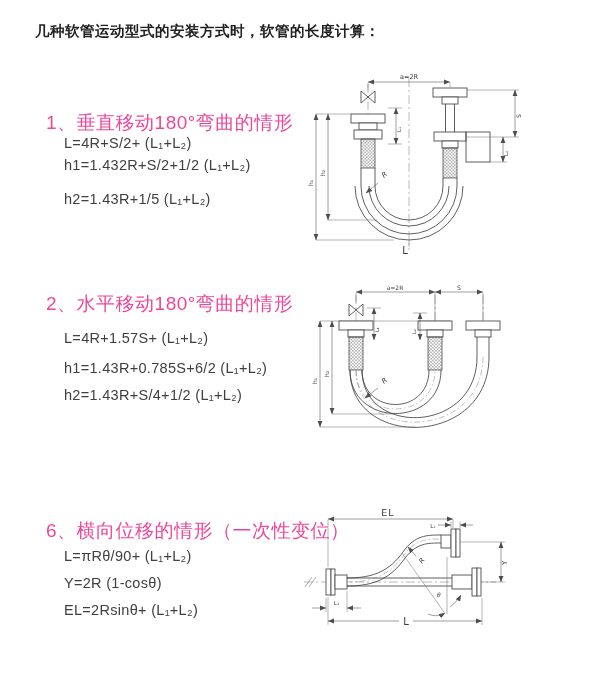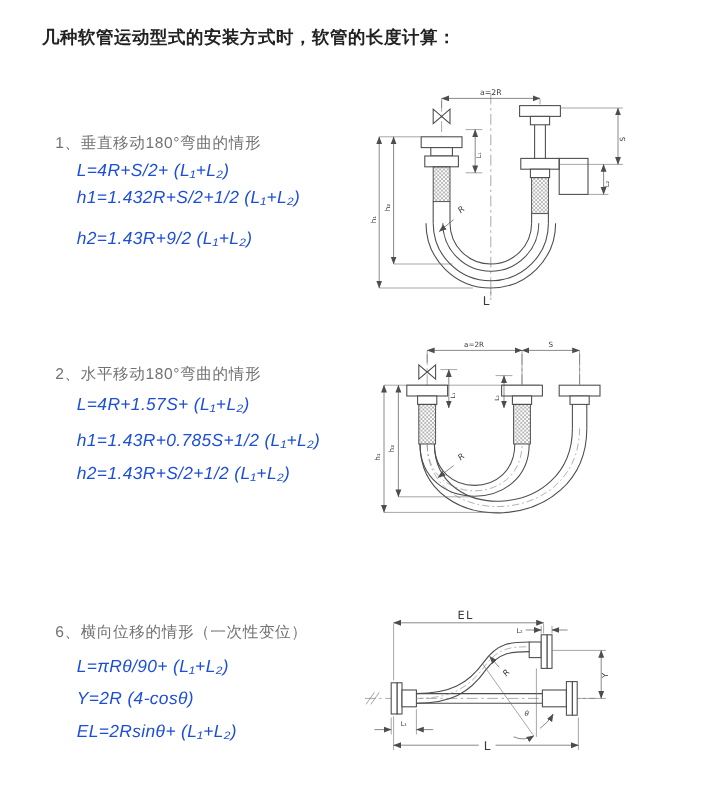--- a/index.html
+++ b/index.html
@@ -2,51 +2,51 @@
 <html><head>
 <meta charset="utf-8">
 <style>
   html,body{margin:0;padding:0;background:#fff;}
   body{
     position:relative;width:600px;height:675px;overflow:hidden;
     font-family:"Liberation Sans","DejaVu Sans",sans-serif;color:#1e1e1e;
   }
   .abs{position:absolute;text-align:center;}
   .title{left:35px;top:22px;font-size:14.5px;font-weight:bold;letter-spacing:.5px;color:#222;}
-  .sec-heading{font-size:13px;color:#737373;letter-spacing:.5px;}
-  .formula{font-size:14.5px;color:#1d4ed8;letter-spacing:.3px;font-style:italic;}
+  .sec-heading{font-size:19px;color:#ec4899;letter-spacing:.5px;}
+  .formula{font-size:14.5px;color:#404040;letter-spacing:.3px;}
   svg.diag{position:absolute;}
   svg text{fill:#3a3a3a;font-family:"DejaVu Sans","Liberation Sans",sans-serif;}
   .dw{stroke:#4d4d4d;stroke-width:.9;fill:none;}
   .dwf{stroke:#4d4d4d;stroke-width:.9;fill:#fff;}
   .braid{stroke:#4d4d4d;stroke-width:.8;}
   .dim{stroke:#4d4d4d;stroke-width:.55;fill:none;}
   .ext{stroke:#6a6a6a;stroke-width:.5;fill:none;}
   .cl{stroke:#8a8a8a;stroke-width:.6;fill:none;stroke-dasharray:9 3 2 3;}
   .cld{stroke:#8a8a8a;stroke-width:.55;fill:none;stroke-dasharray:6 2.5 1.5 2.5;}
   .it{font-style:italic;}
 </style>
 </head>
 <body>
 
 <div class="abs title">几种软管运动型式的安装方式时，软管的长度计算：</div>
 
 <div class="abs sec-heading" style="left:46px;top:110px">1、垂直移动180°弯曲的情形</div>
 <div class="abs formula" style="left:64px;top:135px">L=4R+S/2+ (L₁+L₂)</div>
 <div class="abs formula" style="left:64px;top:157px">h1=1.432R+S/2+1/2 (L₁+L₂)</div>
-<div class="abs formula" style="left:64px;top:191px">h2=1.43R+9/2 (L₁+L₂)</div>
-
-<div class="abs sec-heading" style="left:46px;top:303px">2、水平移动180°弯曲的情形</div>
+<div class="abs formula" style="left:64px;top:191px">h2=1.43R+1/5 (L₁+L₂)</div>
+
+<div class="abs sec-heading" style="left:46px;top:291px">2、水平移动180°弯曲的情形</div>
 <div class="abs formula" style="left:64px;top:330px">L=4R+1.57S+ (L₁+L₂)</div>
-<div class="abs formula" style="left:64px;top:360px">h1=1.43R+0.785S+1/2 (L₁+L₂)</div>
-<div class="abs formula" style="left:64px;top:387px">h2=1.43R+S/2+1/2 (L₁+L₂)</div>
+<div class="abs formula" style="left:64px;top:360px">h1=1.43R+0.785S+6/2 (L₁+L₂)</div>
+<div class="abs formula" style="left:64px;top:387px">h2=1.43R+S/4+1/2 (L₁+L₂)</div>
 
 <div class="abs sec-heading" style="left:46px;top:518px">6、横向位移的情形（一次性变位）</div>
 <div class="abs formula" style="left:64px;top:548px">L=πRθ/90+ (L₁+L₂)</div>
-<div class="abs formula" style="left:64px;top:575px">Y=2R (4-cosθ)</div>
+<div class="abs formula" style="left:64px;top:575px">Y=2R (1-cosθ)</div>
 <div class="abs formula" style="left:64px;top:602px">EL=2Rsinθ+ (L₁+L₂)</div>
 
 <svg class="diag" style="left:298px;top:66px" width="250" height="192" viewBox="0 0 250 192">
   <defs>
     <marker id="arw" viewBox="0 0 10 10" refX="9.5" refY="5" markerWidth="6.5" markerHeight="6.5" orient="auto-start-reverse" markerUnits="userSpaceOnUse">
       <path d="M0,1.2 L10,5 L0,8.8 Z" fill="#4d4d4d"></path>
     </marker>
     <pattern id="braid" width="3.2" height="3.2" patternUnits="userSpaceOnUse">
       <path d="M0,3.2 L3.2,0 M0,0 L3.2,3.2" stroke="#8a8a8a" stroke-width="0.5"></path>
     </pattern>

